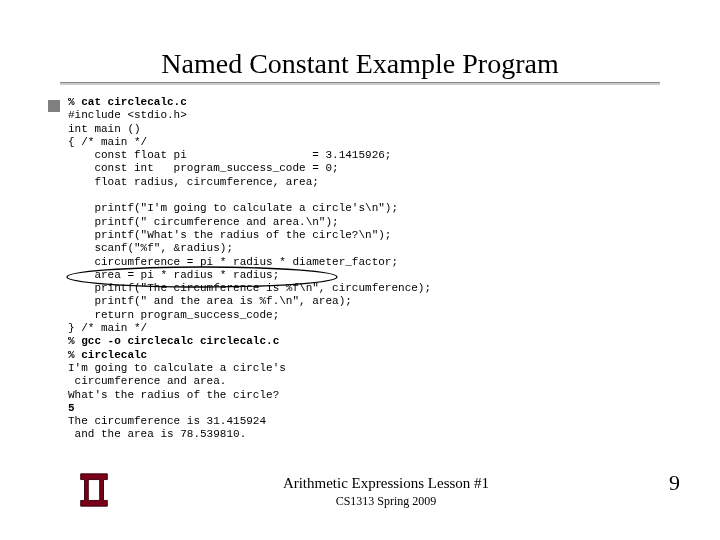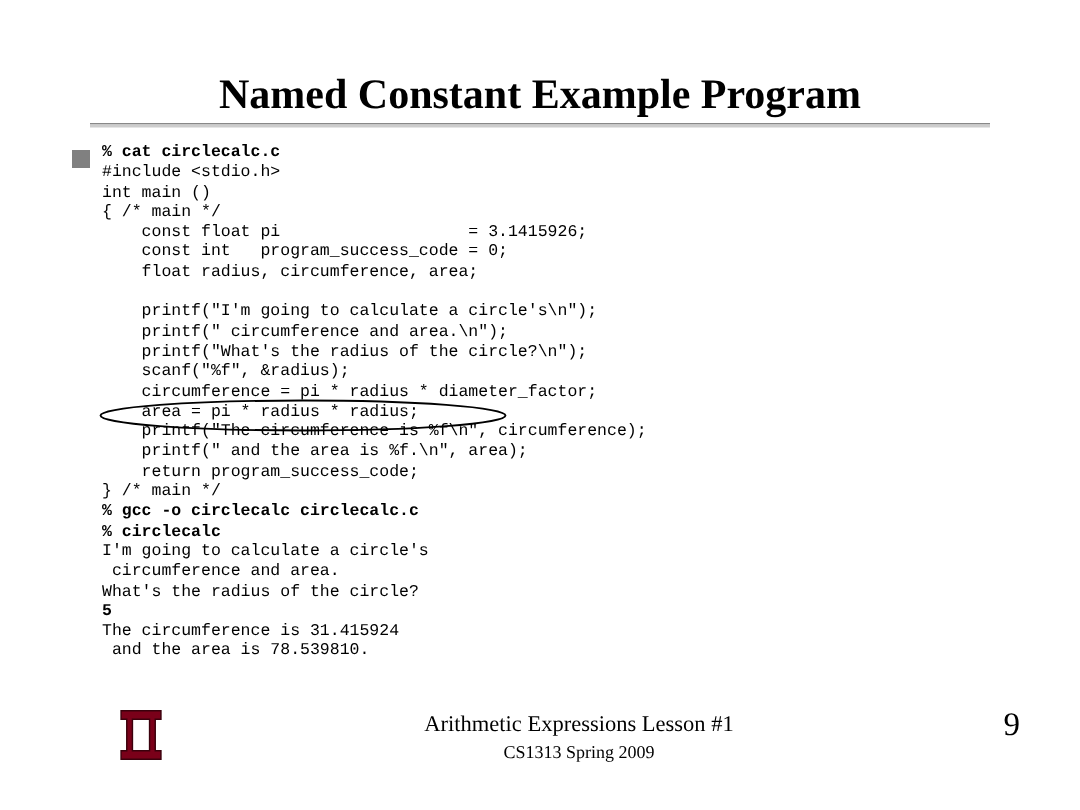--- a/index.html
+++ b/index.html
@@ -21,21 +21,21 @@
     border-bottom: 1px solid #888;
   }
   .title-bar .shadow {
     position: absolute;
     left: 0; right: 0; bottom: -3px;
     height: 2px;
     background: #ccc;
   }
   .title {
     font-size: 28px;
-    font-weight: bold;
+    font-weight: normal;
     text-align: center;
   }
   .bullet {
     position: absolute;
     left: 48px;
     top: 100px;
     width: 12px;
     height: 12px;
     background: #808080;
   }

